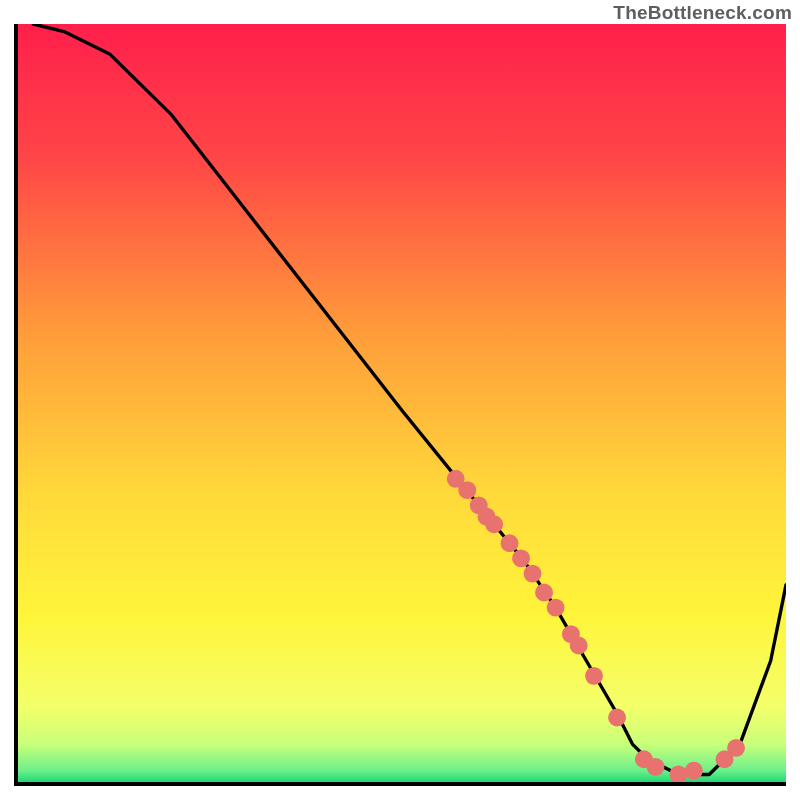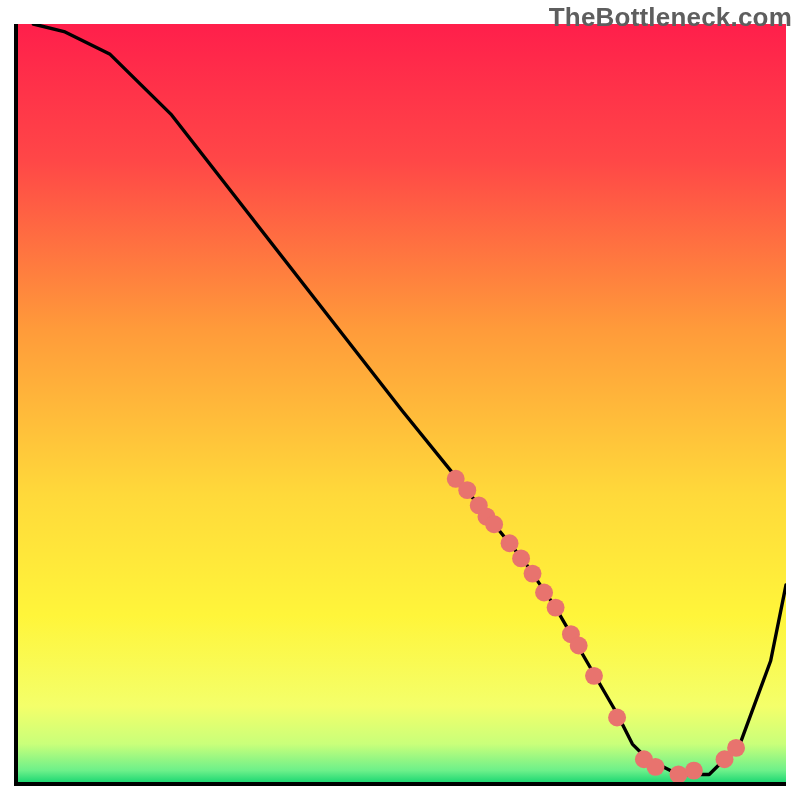--- a/index.html
+++ b/index.html
@@ -13,21 +13,21 @@
   }
   .frame {
     position: relative;
     width: 800px;
     height: 800px;
   }
   .watermark {
     position: absolute;
     top: 2px;
     right: 8px;
-    font-size: 26px;
+    font-size: 19px;
     font-weight: 600;
     color: #5e5e5e;
     letter-spacing: 0.2px;
     z-index: 10;
     margin-left: 48px;
   }
   .plot-area {
     position: absolute;
     left: 14px;
     top: 24px;

